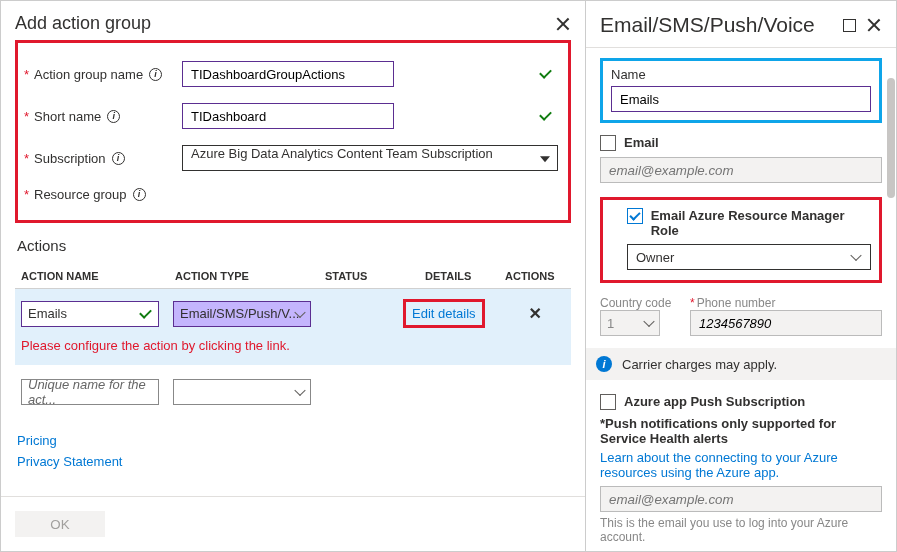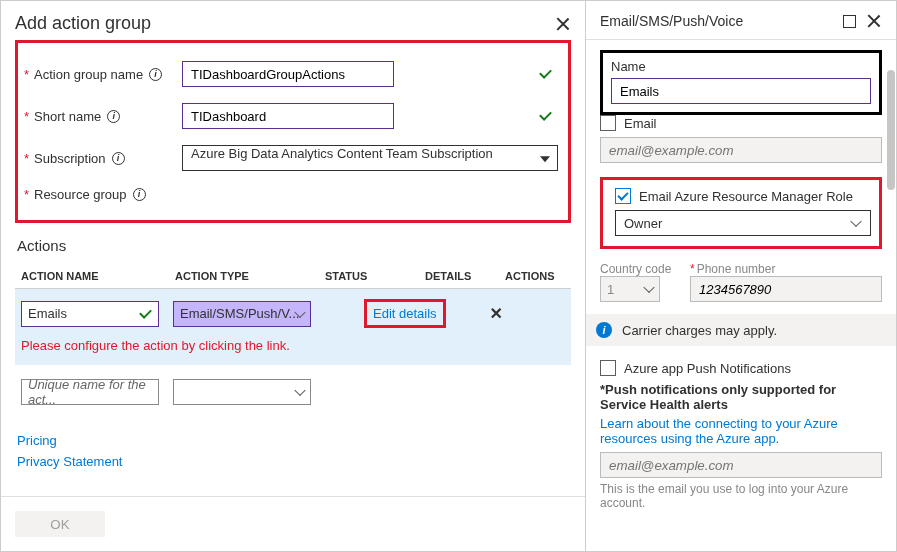--- a/index.html
+++ b/index.html
@@ -106,48 +106,48 @@
   .col-status { width: 100px; }
   .col-details { width: 80px; }
   .col-actions { width: 60px; }
   .row1 {
     background: #e1f0fb; padding: 10px 0 12px 0; display: flex; flex-direction: column;
     border-top: 1px solid #d0d0d0;
   }
   .row1-top { display: flex; align-items: center; }
   .row1 .name-box { width: 138px; height: 26px; border:1px solid #5b2e91; margin-left: 6px; position: relative; display:flex; align-items:center; padding:0 24px 0 6px; background:#fff;}
   .row1 .type-box { width: 138px; height: 26px; border:1px solid #5b2e91; margin-left: 14px; position: relative; display:flex; align-items:center; padding:0 20px 0 6px; background:#c4b5fd;}
-  .row1 .details-box { border:3px solid #e0182d; padding: 4px 6px; margin-left: 53px; }
+  .row1 .details-box { border:3px solid #e0182d; padding: 4px 6px; margin-left: 92px; }
   .edit-link { color: #0078d4; cursor: pointer; }
   .del-x { margin-left: 44px; font-size: 16px; font-weight: bold; cursor: pointer; }
   .err-msg { color: #e0182d; margin: 10px 0 0 6px; font-size: 13px; }
   .row2 { display: flex; align-items: center; padding: 14px 0; }
   .row2 .name-box { width: 138px; height: 26px; border:1px solid #888; margin-left: 6px; display:flex; align-items:center; padding:0 6px; color:#666; font-style:italic;}
   .row2 .type-box { width: 138px; height: 26px; border:1px solid #888; margin-left: 14px; position:relative; background:#fff;}
   .link-blue { color:#0078d4; cursor:pointer; display:block; margin: 6px 0 0 2px;}
   .left-footer {
     border-top: 1px solid #e1dfdd;
     padding: 14px;
   }
   .ok-btn {
     width: 90px; height: 26px; background:#f3f2f1; border:none;
     color:#a19f9d; cursor: default;
   }
   
   .right-body { padding: 10px 14px 0 14px; overflow-y: auto; flex:1; position:relative;}
   .scroll-thumb { position:absolute; right:1px; top:30px; width:8px; height:120px; background:#c8c6c4; border-radius:4px;}
-  .hi-box2 { border: 3px solid #000000; padding: 6px 8px 8px 8px; }
-  .hi-box3 { border: 3px solid #e0182d; padding: 8px 8px 10px 12px; margin-bottom: 12px; }
+  .hi-box2 { border: 3px solid #0ea5e9; padding: 6px 8px 8px 8px; margin-bottom: 12px; }
+  .hi-box3 { border: 3px solid #e0182d; padding: 8px 8px 10px 24px; margin-bottom: 12px; }
   .r-label { display:block; margin-bottom: 4px; }
   .r-input {
     width: 100%; height: 26px; border:1px solid #5b2e91;
     padding: 0 8px; font-family: inherit; font-size: 13px; outline:none;
   }
   .r-input-gray { width:100%; height:26px; border:1px solid #bbb; background:#f3f2f1; color:#888; font-style:italic; padding:0 8px;}
-  .cb-row { display:flex; align-items:flex-end; margin-bottom: 6px; }
+  .cb-row { display:flex; align-items:flex-start; margin-bottom: 6px; font-weight: bold; }
   .cb { width:16px; height:16px; border:1px solid #605e5c; margin-right:8px; display:flex; align-items:center; justify-content:center;}
   .cb.checked { border-color:#0078d4; }
   .cb.checked::after {
     content:""; width:4px; height:8px; border:solid #0078d4;
     border-width:0 2px 2px 0; transform: rotate(45deg); margin-bottom:2px;
   }
   .r-sel { width:100%; height:26px; border:1px solid #323130; padding:0 24px 0 8px; background:#fff; position:relative; display:flex; align-items:center;}
   .sms-sec { margin-bottom: 10px; }
   .sms-row { display:flex; gap:10px; margin-top:4px;}
   .sms-label { font-size:12px; color:#888; }
@@ -258,21 +258,21 @@
     <span class="link-blue">Privacy Statement</span>
   </div>
 
   <div class="left-footer">
     <button class="ok-btn">OK</button>
   </div>
 </div>
 
 <div class="right-panel">
   <div class="panel-header">
-    <div class="panel-title" style="font-size:14px;">Email/SMS/Push/Voice</div>
+    <div class="panel-title" style="font-size:21px;">Email/SMS/Push/Voice</div>
     <div class="hdr-icon sq-icon"></div>
     <div class="hdr-icon x-icon"></div>
   </div>
 
   <div class="right-body">
     <div class="scroll-thumb"></div>
 
     <div class="hi-box2">
       <span class="r-label">Name</span>
       <input class="r-input" value="Emails" style="">
@@ -314,21 +314,21 @@
     </div>
 
     <div class="info-bar">
       <div class="ii">i</div>
       <span>Carrier charges may apply.</span>
     </div>
 
     <div class="push-sec">
       <div class="cb-row">
         <div class="cb"></div>
-        <span>Azure app Push Notifications</span>
+        <span>Azure app Push Subscription</span>
       </div>
       <span class="bold">*Push notifications only supported for Service Health alerts</span>
       <span class="link-blue" style="margin:0;">Learn about the connecting to your Azure resources using the Azure app.</span>
       <div style="height:6px;"></div>
       <input class="r-input-gray" placeholder="email@example.com" style="">
       <div class="helper">This is the email you use to log into your Azure account.</div>
     </div>
 
     <div style="height:16px;"></div>
     

